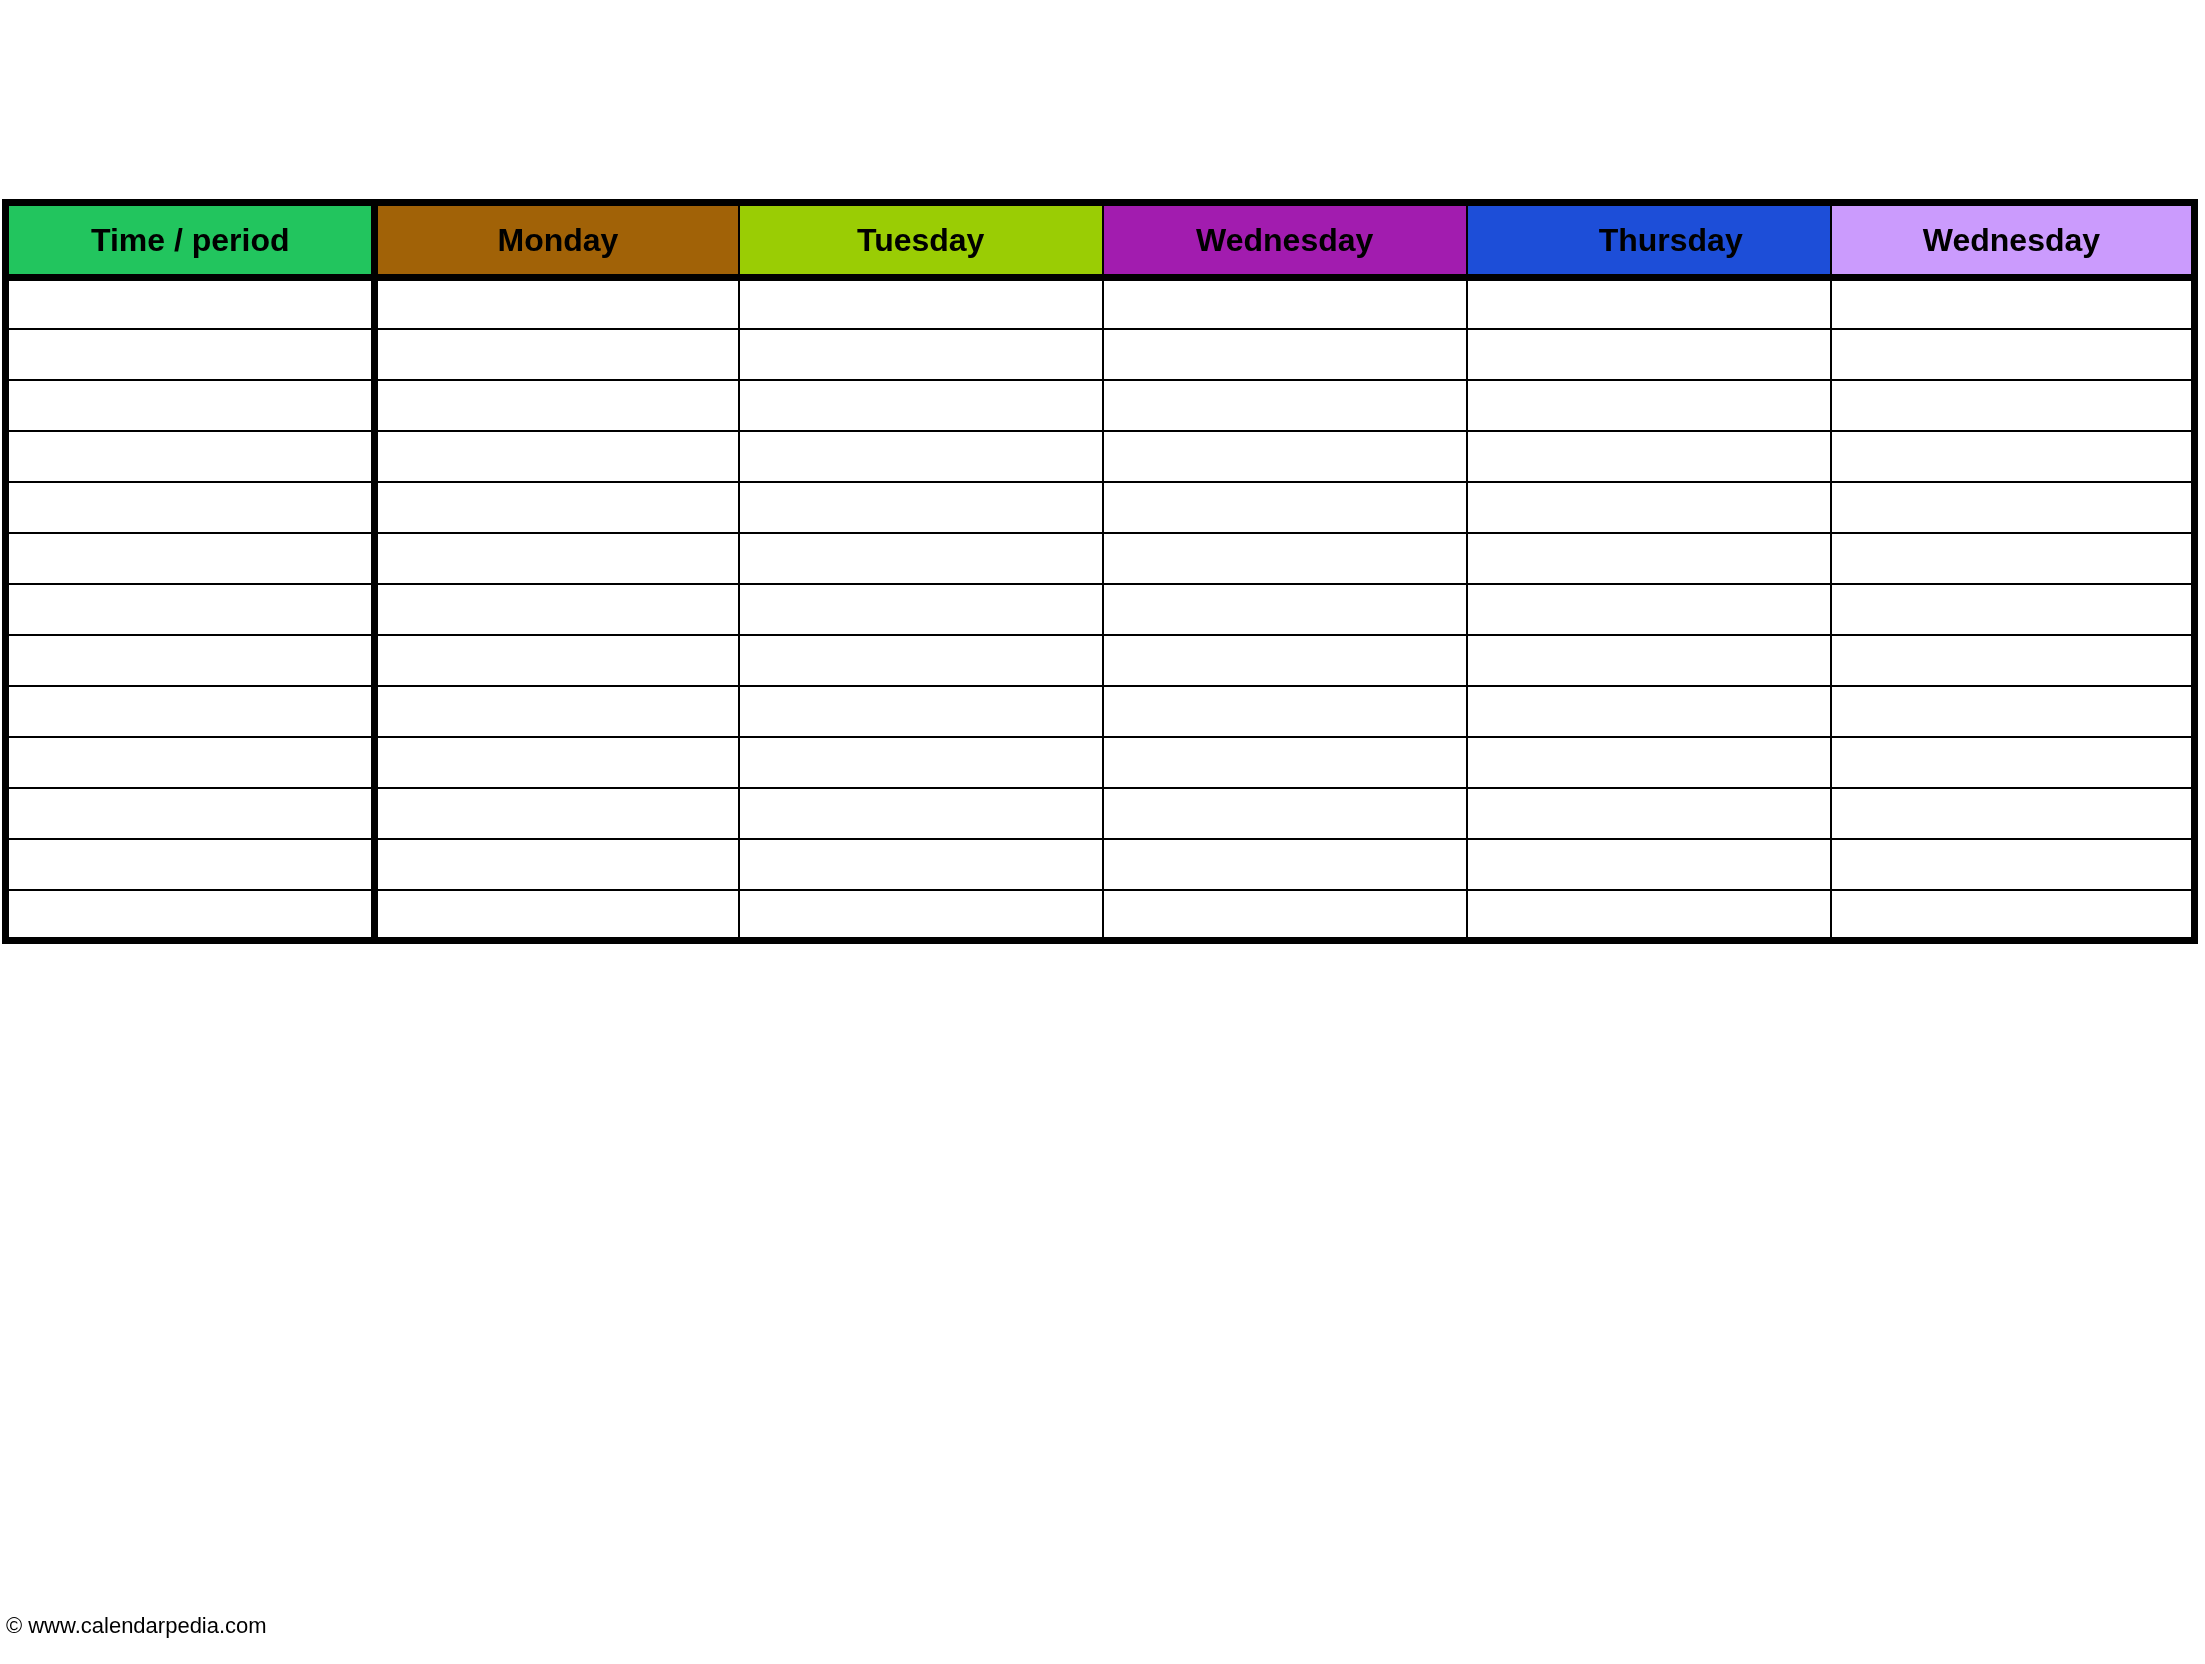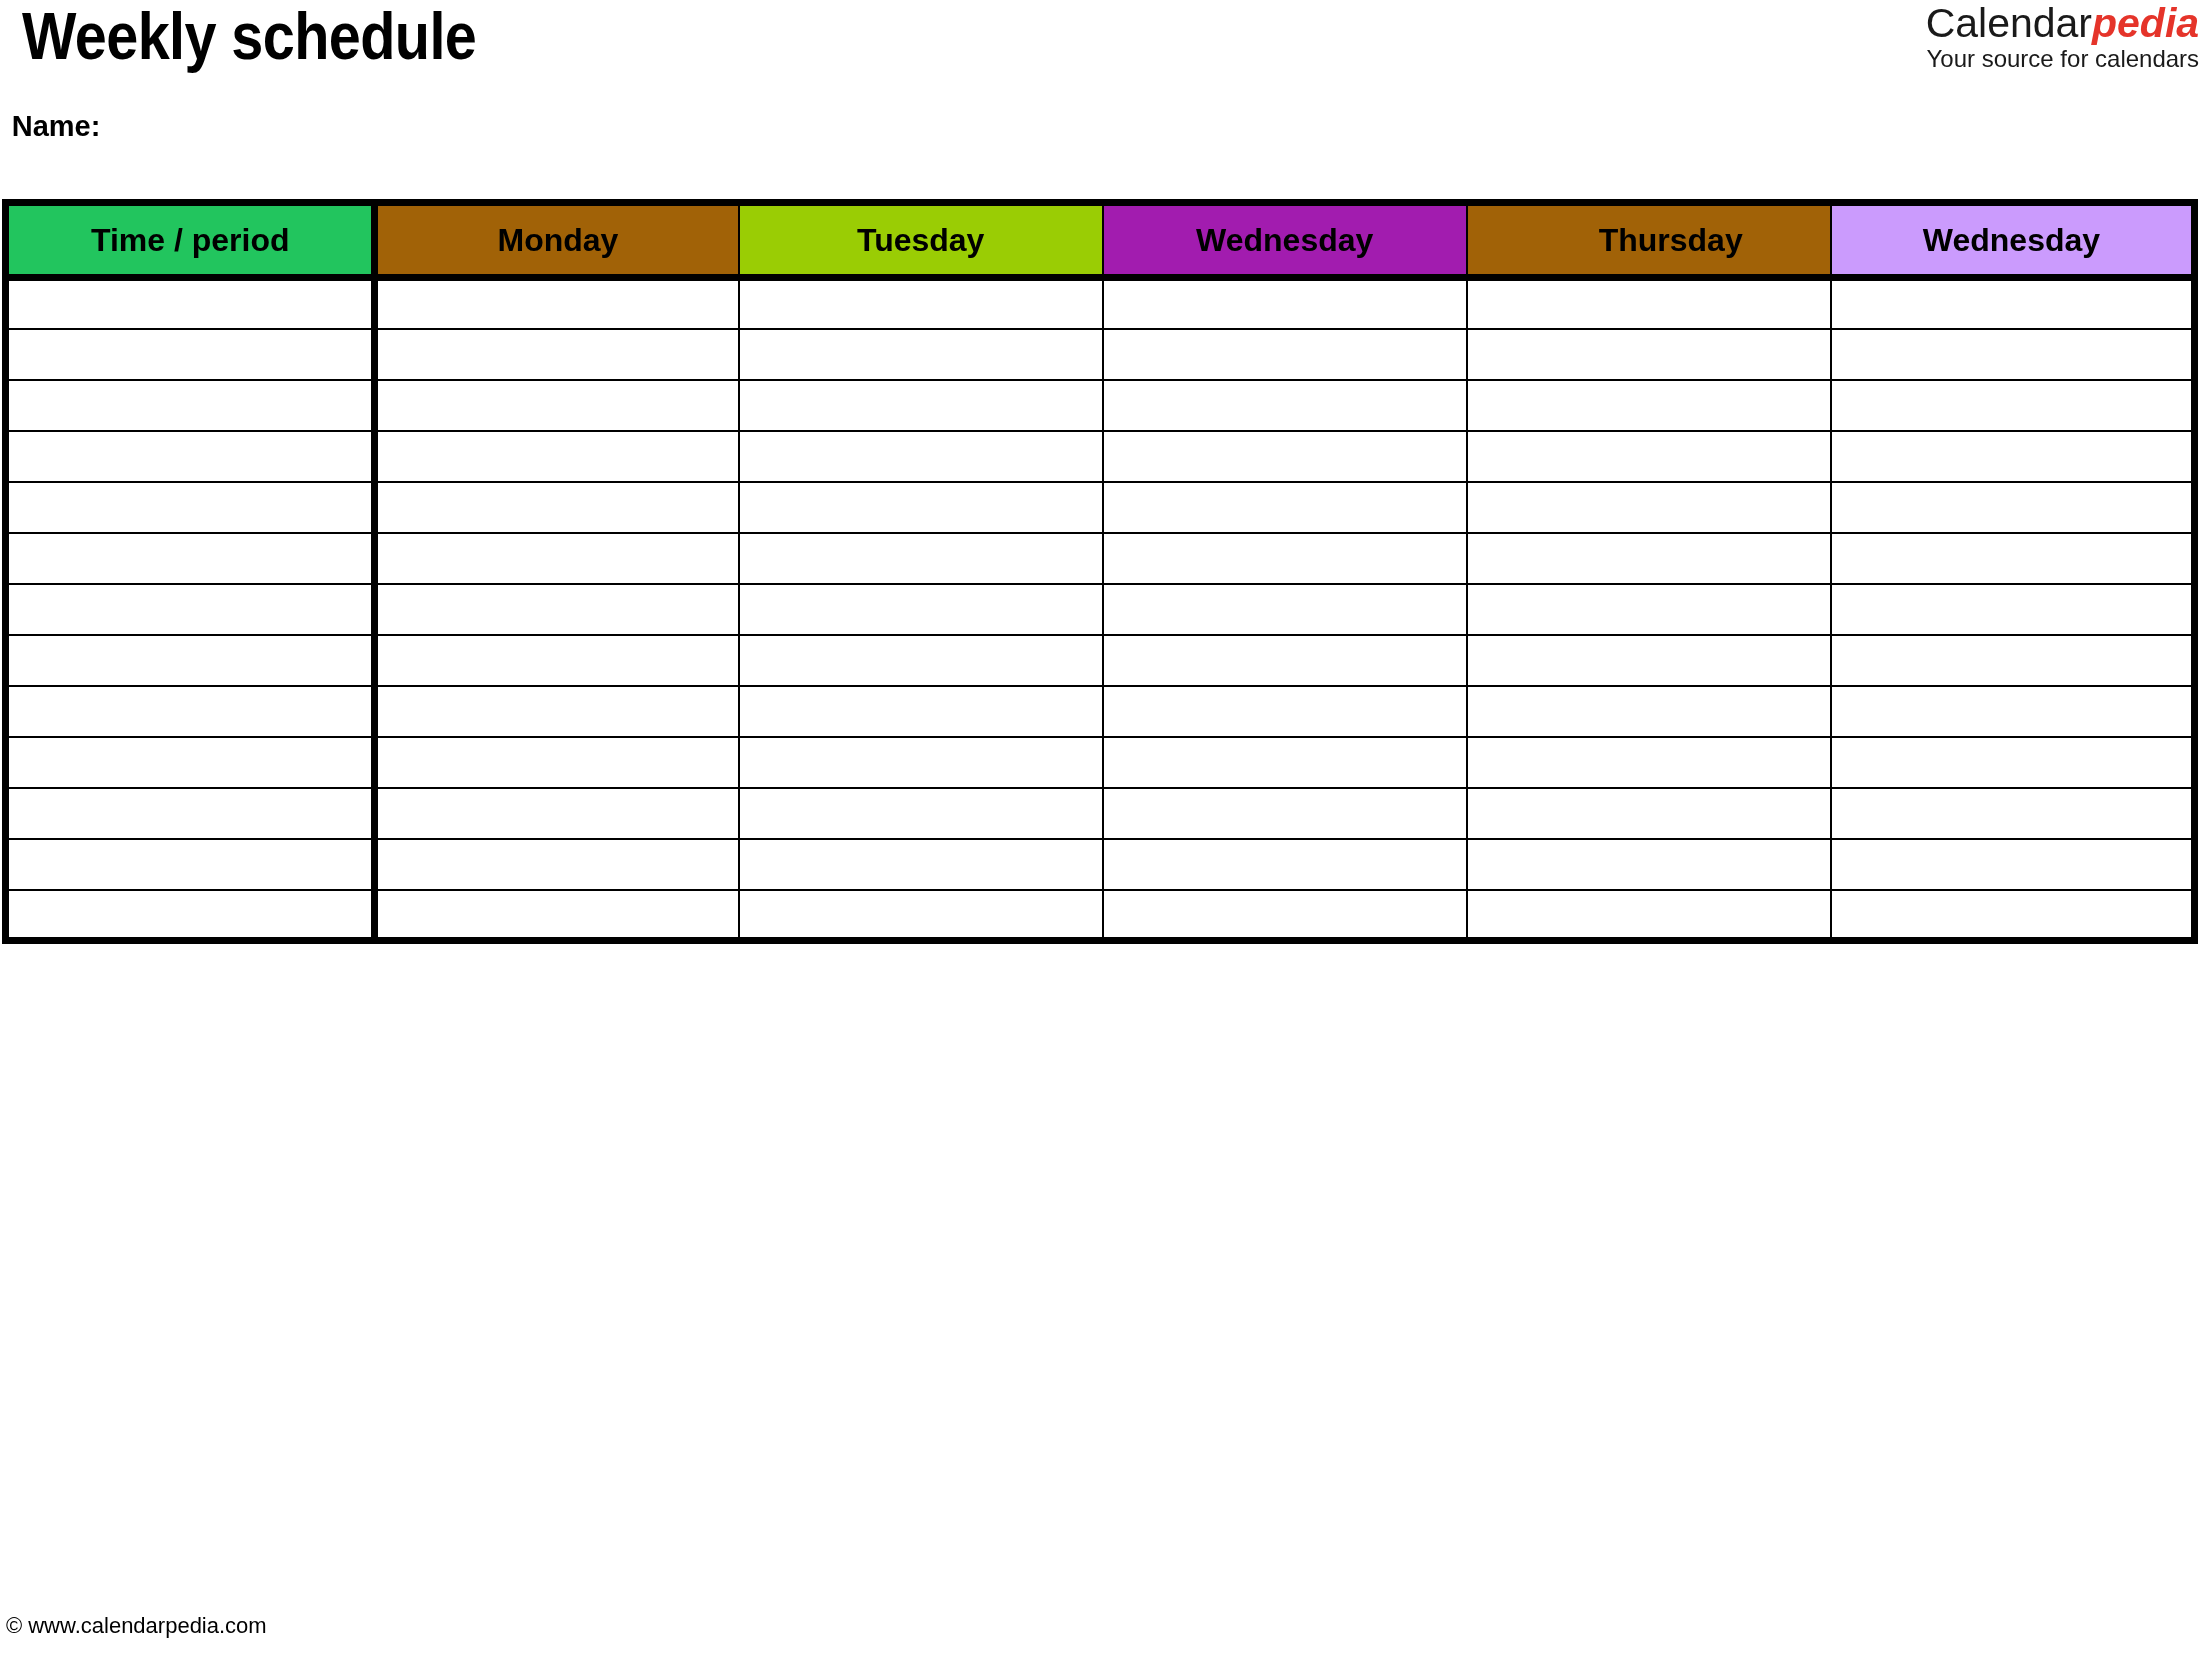--- a/index.html
+++ b/index.html
@@ -147,52 +147,38 @@
     font-size: 22px;
     color: #000000;
     white-space: nowrap;
   }
 </style>
 </head>
 <body>
 
 <div class="page">
 
-  <div class="masthead">
-
-    <div class="page-title">Weekly schedule</div>
-
-    <div class="name-label">Name:</div>
-
-    <div class="logo">
-      <div class="logo-wordmark">
-        <span class="logo-calendar">Calendar</span><span class="logo-pedia">pedia</span>
-      </div>
-      <div class="logo-tagline">Your source for calendars</div>
-    </div>
-
-  </div>
 
   <div class="schedule-wrap">
     <table class="schedule">
       <colgroup>
         <col class="col-time">
         <col class="col-day">
           <col class="col-day">
           <col class="col-day">
         <col class="col-day">
           <col class="col-day">
       </colgroup>
       <thead>
         <tr id="header-row">
             <th class="time-head">Time / period</th>
             <th style="background: #a16207;">Monday</th>
             <th style="background: rgb(154, 205, 4); margin-left: 18px;">Tuesday</th>
             <th style="background: #a21caf;">Wednesday</th>
-            <th style="background: #a16207; padding-left: 44px;">Thursday</th>
+            <th style="background: #1d4ed8; padding-left: 44px;">Thursday</th>
             <th class=" last-col" style="background: rgb(203, 155, 253);">Wednesday</th>
           </tr>
       </thead>
       <tbody id="schedule-body">
           <tr>
             <td class="time-cell"></td>
             <td></td>
             <td></td>
             <td></td>
             <td></td>

